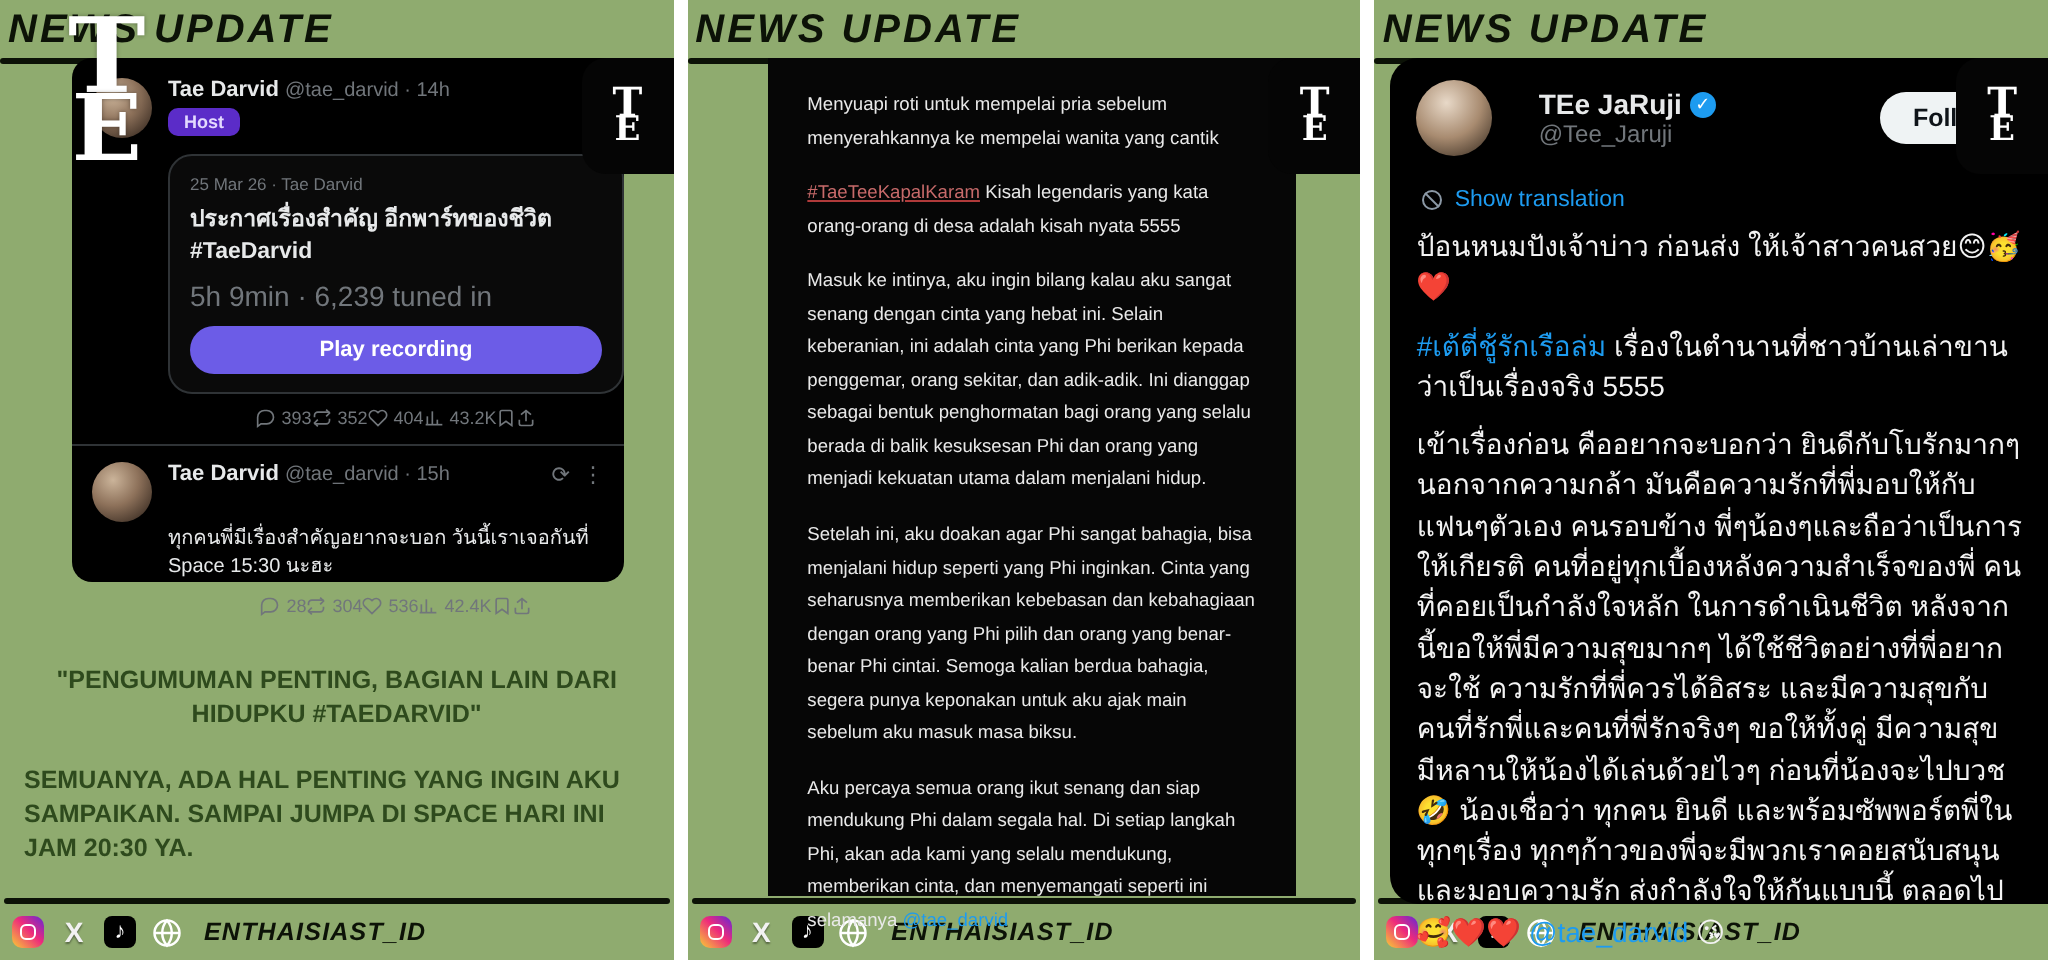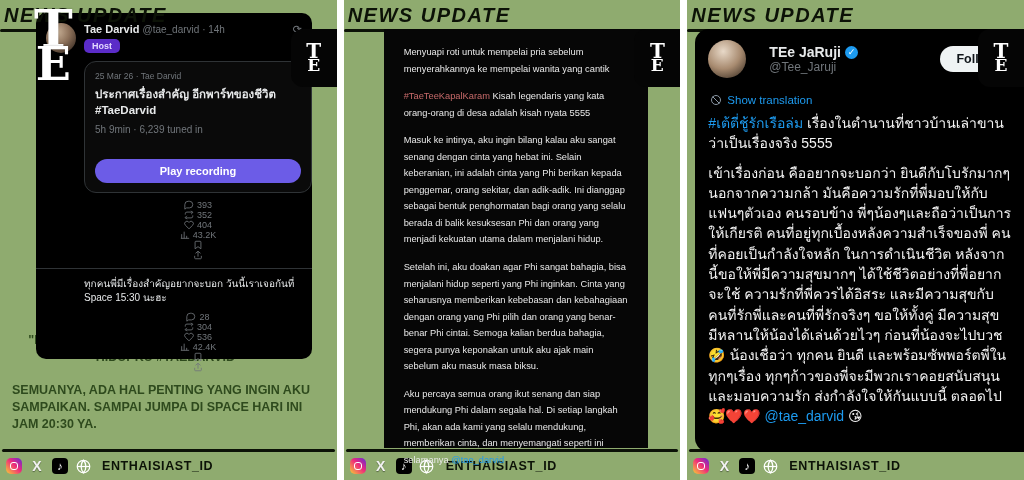--- a/index.html
+++ b/index.html
@@ -29,59 +29,59 @@
 
   .footer-rule { position:absolute; left:2px; right:2px; bottom:28px; height:3px;
     background:#0c1207; border-radius:3px; }
   .footer { position:absolute; left:6px; right:4px; bottom:2px; height:24px; display:flex;
     align-items:center; gap:7px; }
   .soc { width:16px; height:16px; display:inline-flex; align-items:center; justify-content:center; }
   .ig { border-radius:5px; background:linear-gradient(45deg,#f9ce34 0%,#ee2a7b 55%,#6228d7 100%); }
   .ig-lens { width:8px; height:8px; border:1.6px solid #fff; border-radius:3px; display:block; }
   .x-glyph { color:#f2f2f2; font-weight:bold; font-size:14px; text-shadow:0 1px 1px rgba(0,0,0,.4); }
   .tk { background:#000; border-radius:4px; color:#fff; font-size:11px; font-weight:bold; }
-  .footer-handle { color:#0c1207; font-weight:bold; font-size:12.5px;
+  .footer-handle { color:#0c1207; font-weight:bold; font-style:italic; font-size:12.5px;
     letter-spacing:.6px; margin-left:4px; }
 
   
-  .p1-card { position:absolute; top:13px; left:36px; width:276px; height:346px; background:#000;
+  .p1-card { position:absolute; top:29px; left:36px; width:276px; height:262px; background:#000;
     border-radius:10px; padding:10px; z-index:2; }
   .trow { display:flex; align-items:flex-start; gap:8px; }
   .avatar { width:30px; height:30px; border-radius:50%; flex:none;
     background:radial-gradient(circle at 35% 30%,#cbb49a 0%,#8d715a 45%,#241a14 100%); }
   .tmeta { flex:1; min-width:0; }
   .tname { color:#e7e9ea; font-weight:bold; font-size:11px; }
   .thandle { color:#71767b; font-size:10px; font-weight:normal; }
   .ticons { color:#71767b; font-size:11px; flex:none; display:flex; gap:6px; }
   .host-badge { display:inline-block; margin:3px 0 0 0; background:#5b2cc8; color:#e3d9ff;
     font-size:9px; font-weight:bold; padding:2px 8px; border-radius:5px; }
   .space-card { margin:8px 0 6px 38px; width:228px; border:1px solid #2f3336; background:#0a0a0a;
     border-radius:12px; padding:9px 10px; }
   .sc-date { color:#71767b; font-size:8.5px; }
   .sc-title { color:#e7e9ea; font-weight:bold; font-size:11.5px; line-height:1.35; margin:6px 0; }
-  .sc-meta { color:#71767b; font-size:10px; margin-bottom:24px; }
+  .sc-meta { color:#71767b; font-size:14px; margin-bottom:7px; }
   .sc-btn { width:100%; height:24px; border:none; border-radius:999px; background:#6c5ce7;
     color:#fff; font-weight:bold; font-size:11px; font-family:inherit; }
   .stats { margin:7px 0 0 38px; width:228px; display:flex; justify-content:center;
-    align-items:center; color:#71767b; font-size:9px;flex-direction:column; }
+    align-items:center; color:#71767b; font-size:9px; }
   .stat { display:flex; align-items:center; gap:3px; }
   .stat svg { display:block; }
   .tdivider { height:1px; background:#2f3336; margin:8px -10px; }
   .tweet-text { margin:2px 0 0 38px; width:228px; color:#e7e9ea; font-size:10px; line-height:1.4; }
 
   .p1-quote { position:absolute; top:332px; left:14px; right:14px; text-align:center;
     color:#2e4a1d; font-weight:bold; font-size:12.5px; line-height:1.35; }
   .p1-caption { position:absolute; top:382px; left:12px; right:10px; text-align:left;
     color:#2e4a1d; font-weight:bold; font-size:12.5px; line-height:1.35; }
 
   
   .p2-block { position:absolute; top:29px; left:40px; width:264px; height:419px; background:#060606;
     padding:15px 20px; color:#e9e9e9; font-size:9.3px; line-height:1.78; z-index:2; }
   .p2-block p { margin-bottom:11px; }
-  .red-tag { color:#c76a6a; text-decoration-color:#b03a3a; }
+  .red-tag { color:#c76a6a; text-decoration:underline; text-decoration-color:#b03a3a; }
   .mention { color:#1d9bf0; }
 
   
   .p3-card { position:absolute; top:29px; left:8px; right:0; bottom:28px; background:#000;
     border-radius:14px 0 0 14px; padding:11px 12px 10px 13px; z-index:2; }
   .p3-head { display:flex; align-items:center; gap:23px; }
   .p3-avatar { width:38px; height:38px; border-radius:50%; flex:none;
     background:radial-gradient(circle at 40% 30%,#e8d9c8 0%,#a88b70 50%,#2b2118 100%); }
   .p3-names { flex:1; min-width:0; }
   .p3-name { color:#e7e9ea; font-weight:bold; font-size:14px; display:flex; align-items:center; gap:4px; }
@@ -175,20 +175,33 @@
           <svg width="10" height="10" viewBox="0 0 24 24" fill="none" stroke="#71767b" stroke-width="2">
               <path d="M12 16V3"></path>
               <path d="M6 8l6-5 6 5"></path>
               <path d="M4 14v5a2 2 0 0 0 2 2h12a2 2 0 0 0 2-2v-5"></path>
             </svg>
         </span>
       </div>
 
       <div class="tdivider"></div>
 
+      <div class="trow">
+        <div class="avatar"></div>
+        <div class="tmeta">
+          <div class="tname">
+            <span>Tae Darvid</span>
+            <span class="thandle"> <span>@tae_darvid · 15h</span></span>
+          </div>
+        </div>
+        <div class="ticons">
+          <span>⟳</span>
+          <span>⋮</span>
+        </div>
+      </div>
       <div class="tweet-text">ทุกคนพี่มีเรื่องสำคัญอยากจะบอก วันนี้เราเจอกันที่ Space 15:30 นะฮะ</div>
 
       <div class="stats">
         <span class="stat">
           <svg width="10" height="10" viewBox="0 0 24 24" fill="none" stroke="#71767b" stroke-width="2">
               <path d="M21 11a8 8 0 0 1-8 8H6l-4 3V11a8 8 0 0 1 8-8h3a8 8 0 0 1 8 8z"></path>
             </svg>
           <span>28</span>
         </span>
         <span class="stat">
@@ -308,20 +321,21 @@
 
       <div class="show-tr">
         <svg width="12" height="12" viewBox="0 0 24 24" fill="none" stroke="#8b98a5" stroke-width="2">
             <circle cx="12" cy="12" r="9"></circle>
             <path d="M5 5l14 14"></path>
           </svg>
         <span>Show translation</span>
       </div>
 
       <div class="p3-body">
+        <div class="para">ป้อนหนมปังเจ้าบ่าว ก่อนส่ง ให้เจ้าสาวคนสวย😊🥳❤️</div>
         <div class="para"><span class="blue-tag">#เต้ตี่ชู้รักเรือล่ม</span><span> เรื่องในตำนานที่ชาวบ้านเล่าขานว่าเป็นเรื่องจริง 5555</span></div>
         <div class="para"><span>เข้าเรื่องก่อน คืออยากจะบอกว่า ยินดีกับโบรักมากๆ นอกจากความกล้า มันคือความรักที่พี่มอบให้กับแฟนๆตัวเอง คนรอบข้าง พี่ๆน้องๆและถือว่าเป็นการให้เกียรติ คนที่อยู่ทุกเบื้องหลังความสำเร็จของพี่ คนที่คอยเป็นกำลังใจหลัก ในการดำเนินชีวิต หลังจากนี้ขอให้พี่มีความสุขมากๆ ได้ใช้ชีวิตอย่างที่พี่อยากจะใช้ ความรักที่พี่ควรได้อิสระ และมีความสุขกับคนที่รักพี่และคนที่พี่รักจริงๆ ขอให้ทั้งคู่ มีความสุข มีหลานให้น้องได้เล่นด้วยไวๆ ก่อนที่น้องจะไปบวช 🤣 น้องเชื่อว่า ทุกคน ยินดี และพร้อมซัพพอร์ตพี่ในทุกๆเรื่อง ทุกๆก้าวของพี่จะมีพวกเราคอยสนับสนุนและมอบความรัก ส่งกำลังใจให้กันแบบนี้ ตลอดไป 🥰❤️❤️ </span><span class="blue-tag">@tae_darvid</span><span> 😘</span></div>
       </div>
     </div>
 
     <div class="footer-rule"></div>
     <div class="footer">
       <span class="soc ig">
           <span class="ig-lens"></span>
         </span>

